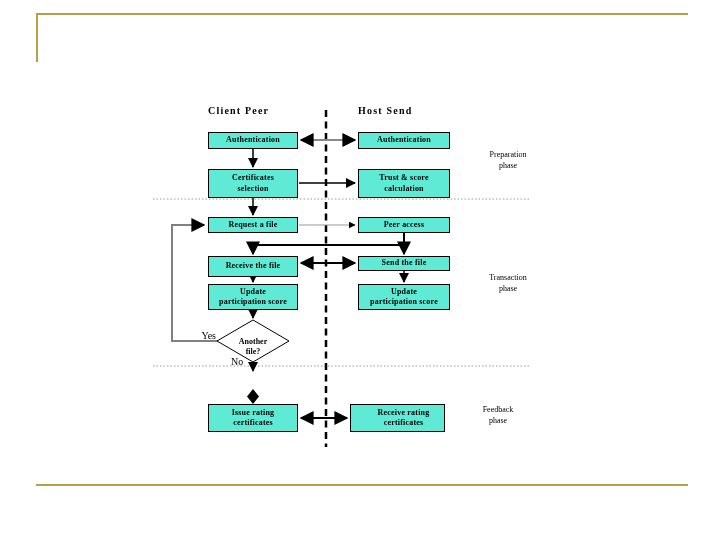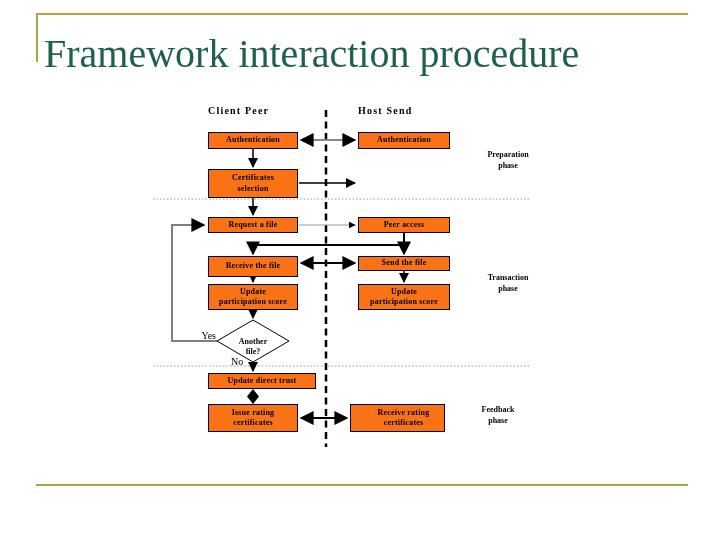--- a/index.html
+++ b/index.html
@@ -9,40 +9,39 @@
   
   .gold{position:absolute;background:#b3a144;}
   .gold-top{left:36px;top:13px;width:652px;height:2px;}
   .gold-left{left:36px;top:13px;width:2px;height:49px;}
   .gold-bottom{left:36px;top:484px;width:652px;height:2px;}
   .title{position:absolute;left:44px;top:30px;font-size:40px;color:#1e6148;
          font-family:"Liberation Serif",serif;white-space:nowrap;font-weight:400;}
 
   
   svg.overlay{position:absolute;left:0;top:0;}
-  .box{position:absolute;border:1px solid #000;background:#f97316;display:flex;align-items:center;
+  .box{position:absolute;border:1px solid #000;background:#5eead4;display:flex;align-items:center;
        justify-content:center;text-align:center;font-size:8px;font-weight:bold;line-height:1.3;
        white-space:pre-line;color:#000;box-sizing:border-box;letter-spacing:0.2px;}
   .hdr{position:absolute;font-size:10px;font-weight:bold;text-align:left;letter-spacing:1.2px;color:#000;}
-  .phase{position:absolute;width:56px;font-size:8px;font-weight:bold;text-align:center;
+  .phase{position:absolute;width:56px;font-size:8px;font-weight:normal;text-align:center;
          white-space:pre-line;line-height:1.4;color:#000;}
   .tag{position:absolute;font-size:10px;font-weight:normal;color:#000;}
   .dlabel{position:absolute;left:217px;top:329px;width:72px;text-align:center;font-size:8px;
           font-weight:bold;line-height:1.3;white-space:pre-line;color:#000;margin-top:8px;}
 </style>
 </head>
 <body>
 
 <div class="slide">
 
   <div class="gold gold-top"></div>
   <div class="gold gold-left"></div>
   <div class="gold gold-bottom"></div>
 
-  <div class="title">Framework interaction procedure</div>
 
   <svg class="overlay" width="720" height="540">
     <defs>
       <marker id="ah" viewBox="0 0 10 10" refX="9" refY="5" markerWidth="7" markerHeight="7" orient="auto-start-reverse">
         <path d="M0,0 L10,5 L0,10 z" fill="#000"></path>
       </marker>
     </defs>
 
     <line x1="153" y1="199" x2="530" y2="199" stroke="#999" stroke-width="1" stroke-dasharray="1.5,2"></line>
     <line x1="153" y1="366" x2="530" y2="366" stroke="#999" stroke-width="1" stroke-dasharray="1.5,2"></line>
@@ -84,25 +83,26 @@
   <div class="hdr" style="left:208px;top:105px;width:90px;">Client Peer</div>
   <div class="hdr" style="left:358px;top:105px;width:92px;">Host Send</div>
 
   <div class="box" style="left:208px;top:132px;width:90px;height:17px;">Authentication</div>
   <div class="box" style="left:208px;top:169px;width:90px;height:29px;">Certificates
 selection</div>
   <div class="box" style="left:208px;top:217px;width:90px;height:16px;">Request a file</div>
   <div class="box" style="left:208px;top:256px;width:90px;height:21px;">Receive the file</div>
   <div class="box" style="left:208px;top:284px;width:90px;height:26px;">Update
 participation score</div>
-  <div class="box" style="left:208px;top:373px;width:108px;height:16px;">Update direct trust</div>
   <div class="box" style="left:208px;top:404px;width:90px;height:28px;">Issue rating
 certificates</div>
 
   <div class="box" style="left:358px;top:132px;width:92px;height:17px;">Authentication</div>
+  <div class="box" style="left:358px;top:169px;width:92px;height:29px;">Trust &amp; score
+calculation</div>
   <div class="box" style="left:358px;top:217px;width:92px;height:16px;">Peer access</div>
   <div class="box" style="left:358px;top:256px;width:92px;height:15px;">Send the file</div>
   <div class="box" style="left:358px;top:284px;width:92px;height:26px;">Update
 participation score</div>
   <div class="box" style="left:350px;top:404px;width:95px;height:28px;padding-left:12px;">Receive rating
 certificates</div>
 
   <div class="dlabel">Another
 file?</div>
   <div class="tag" style="left:194px;top:330px;width:22px;text-align:right;">Yes</div>

